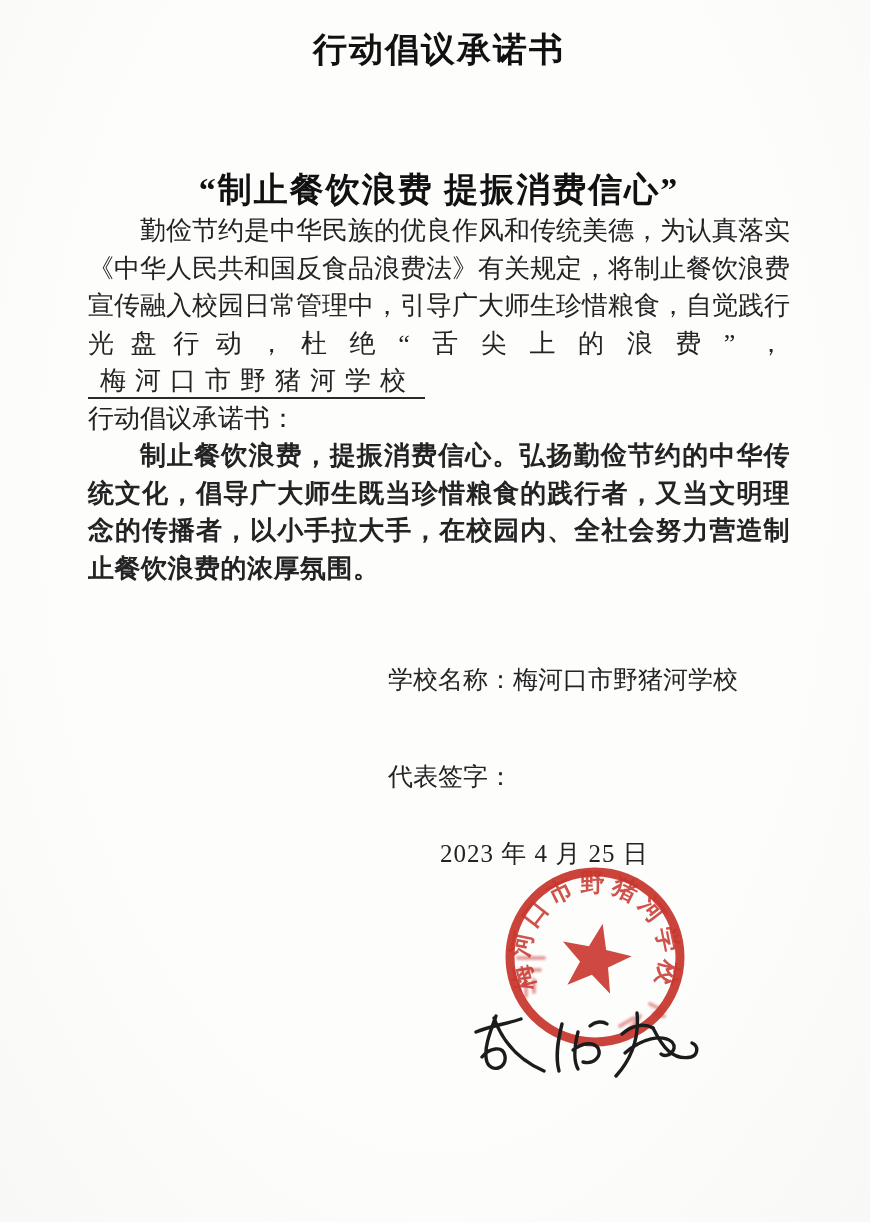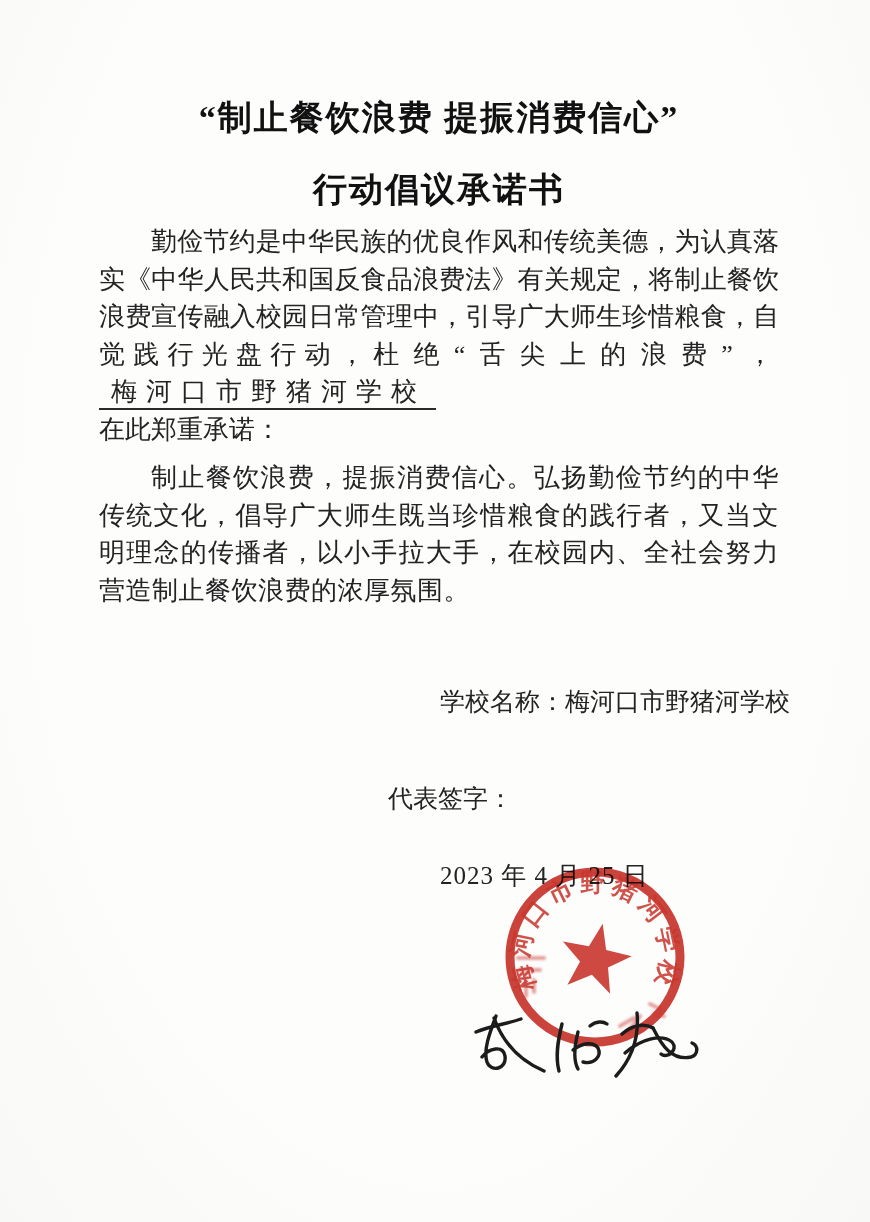--- a/index.html
+++ b/index.html
@@ -19,51 +19,51 @@
     font-weight:700;
     font-size:34px;
     line-height:44px;
     letter-spacing:2px;
     color:#111;
     font-family:"Liberation Serif","DejaVu Serif",serif;
   }
   .title-1{margin:96px 0 0 0;}
   .title-2{margin:28px 0 0 0;}
   p.body-para{
-    margin:11px;
+    margin:0;
     font-size:26px;
     line-height:37.5px;
     text-align:justify;
     text-indent:2em;
     color:#232323;
   }
   .para-1{margin-top:44px;}
   .para-2{
     margin-top:44px;
     font-family:"Liberation Sans","DejaVu Sans",sans-serif;
-    font-weight:400;
+    font-weight:700;
     line-height:44px;
     letter-spacing:0.5px;
     color:#151515;
   }
   .para-3{margin-top:28px;}
   .quoted-run{letter-spacing:6px;}
   .fill-underline{
     letter-spacing:9px;
     padding:0 10px 2px 12px;
     border-bottom:2.5px solid #2a2a2a;
     white-space:nowrap;
   }
   .sig-block{
     margin-left:300px;
     font-size:25px;
     color:#232323;
   }
   .sig-line{line-height:36px;}
-  .school-line{margin-top:75px;text-align:right;}
+  .school-line{margin-top:75px;}
   .sign-line{margin-top:61px;}
   .date-line{
     margin-top:42px;
     margin-left:52px;
     line-height:34px;
     font-size:25px;
     letter-spacing:1px;
   }
   .stamp{
     position:absolute;
@@ -79,24 +79,24 @@
     width:235px;height:100px;
     pointer-events:none;
   }
 </style>
 </head>
 <body>
 
 <div class="page">
   <div class="content">
 
+    <div class="title title-2">行动倡议承诺书</div>
     <div class="title title-1">“制止餐饮浪费 提振消费信心”</div>
-    <div class="title title-2">行动倡议承诺书</div>
 
-    <p class="body-para para-1"><span>勤俭节约是中华民族的优良作风和传统美德，为认真落实《中华人民共和国反食品浪费法》有关规定，将制止餐饮浪费宣传融入校园日常管理中，引导广大师生珍惜粮食，自觉践行光盘行动，</span><span class="quoted-run">杜绝“舌尖上的浪费”，</span><span class="fill-underline">梅河口市野猪河学校</span><br><span>在此郑重承诺：</span></p>
+    <p class="body-para para-1"><span>勤俭节约是中华民族的优良作风和传统美德，为认真落实《中华人民共和国反食品浪费法》有关规定，将制止餐饮浪费宣传融入校园日常管理中，引导广大师生珍惜粮食，自觉践行光盘行动，</span><span class="quoted-run">杜绝“舌尖上的浪费”，</span><span class="fill-underline">梅河口市野猪河学校</span><br><span>行动倡议承诺书：</span></p>
 
     <p class="body-para para-2">制止餐饮浪费，提振消费信心。弘扬勤俭节约的中华传统文化，倡导广大师生既当珍惜粮食的践行者，又当文明理念的传播者，以小手拉大手，在校园内、全社会努力营造制止餐饮浪费的浓厚氛围。</p>
 
 
     <div class="sig-block">
       <div class="sig-line school-line"><span>学校名称：</span><span>梅河口市野猪河学校</span></div>
       <div class="sig-line sign-line"><span>代表签字：</span></div>
       <div class="date-line">2023 年 4 月 25 日</div>
     </div>
   </div>

